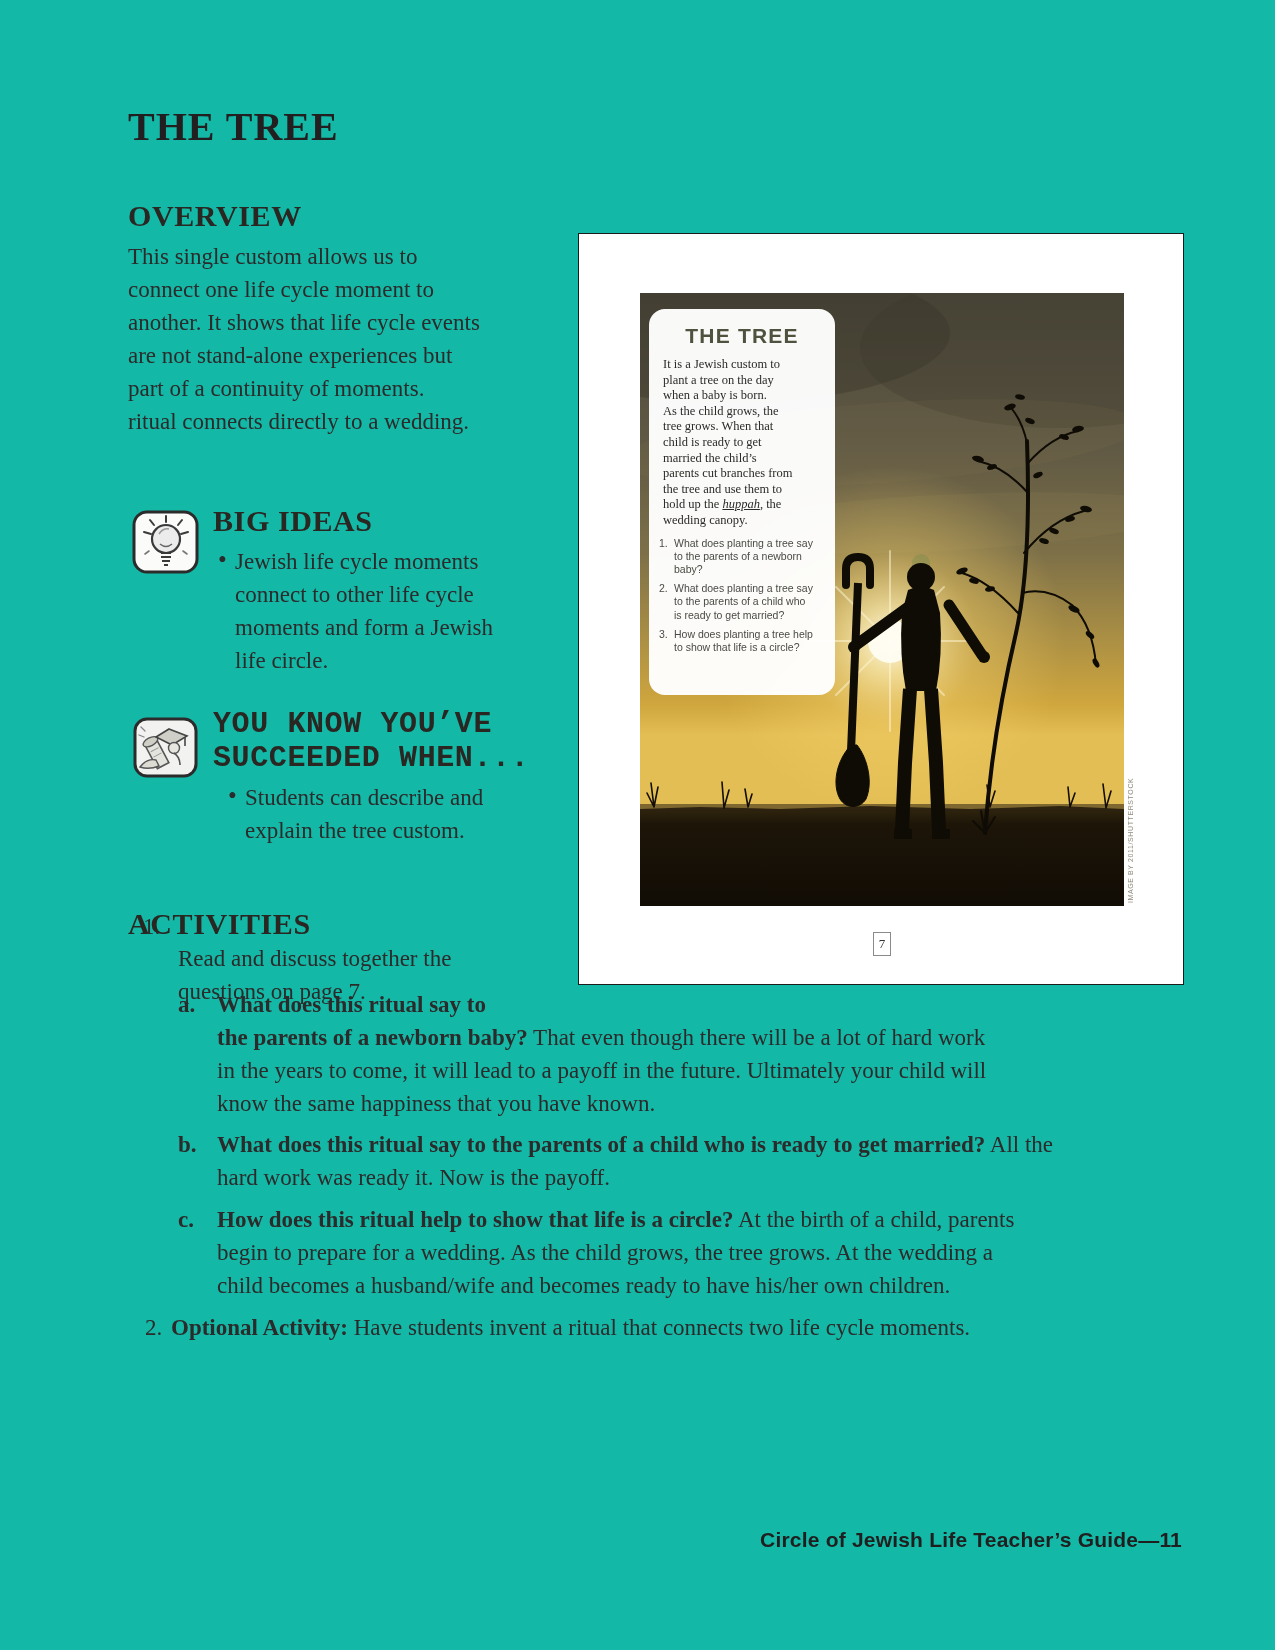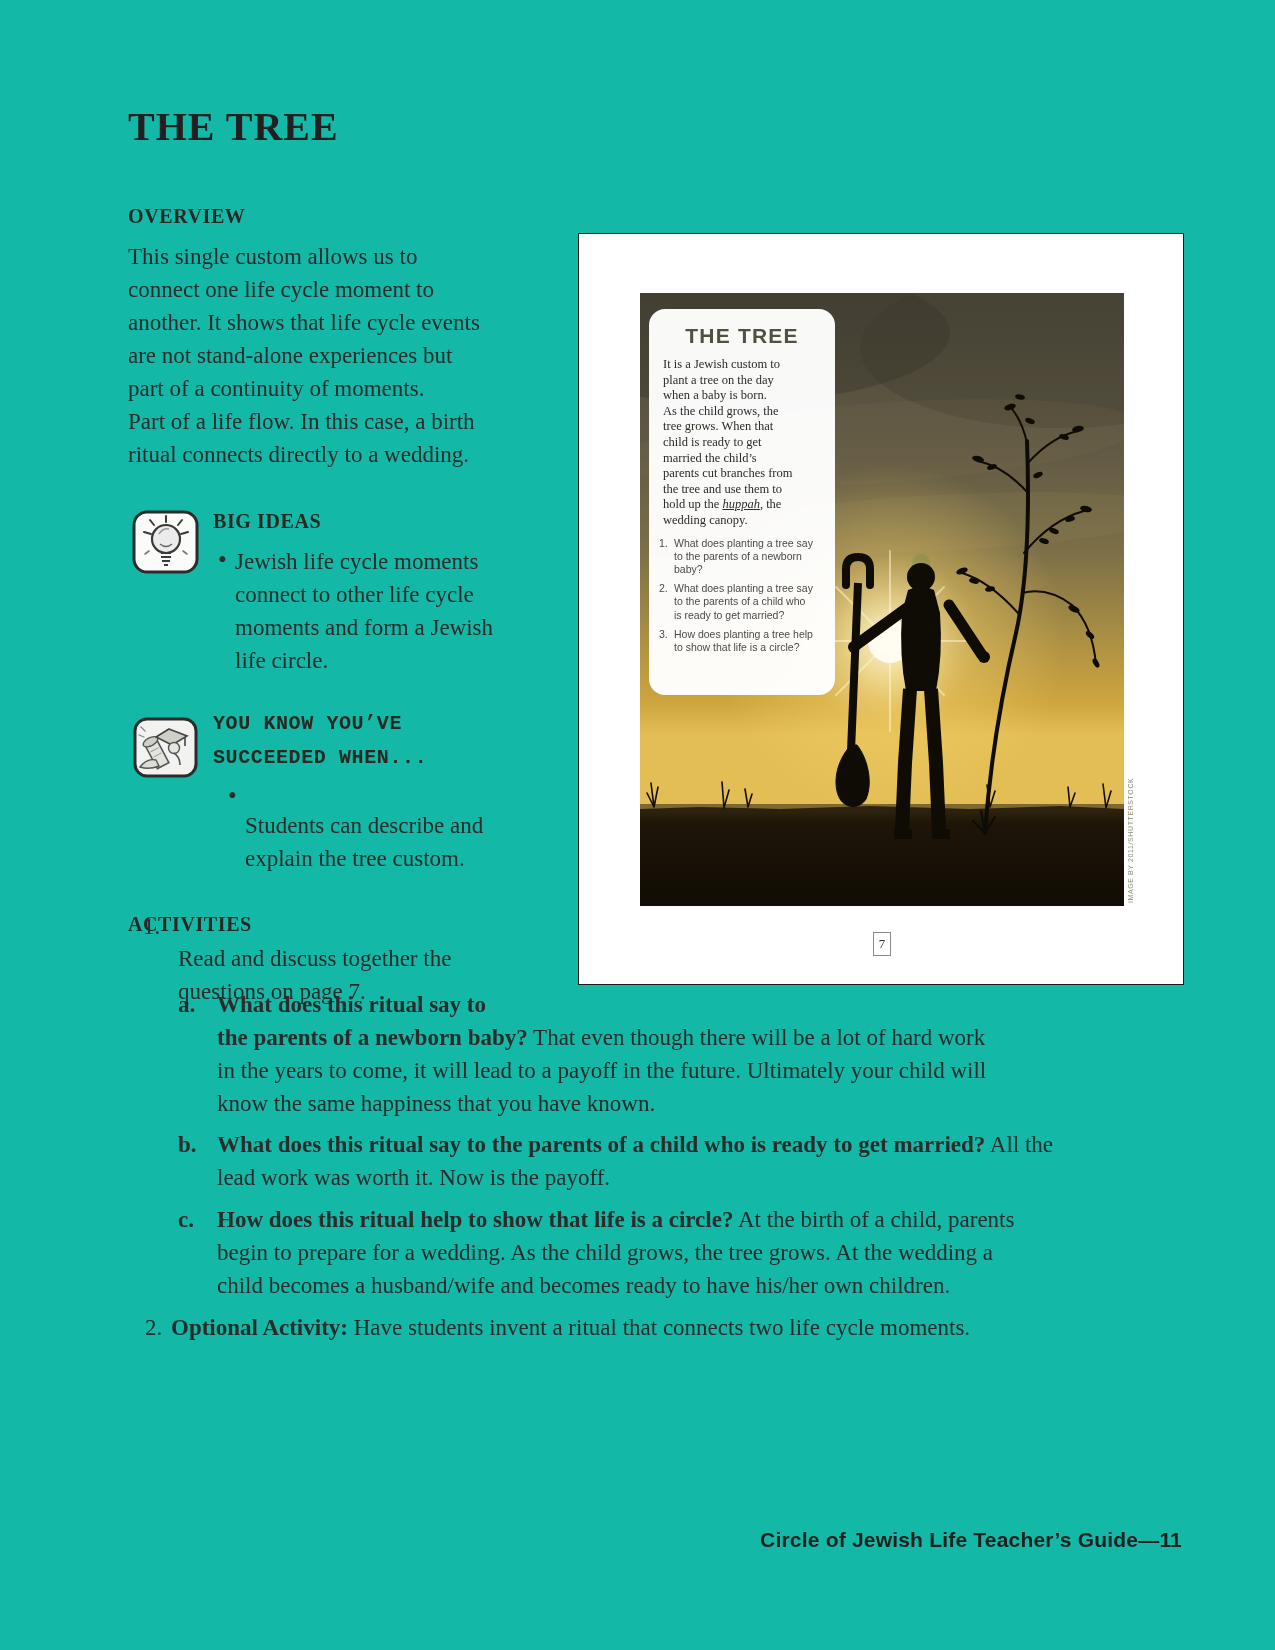--- a/index.html
+++ b/index.html
@@ -3,21 +3,21 @@
 <meta charset="utf-8">
 <style>
   html,body{margin:0;padding:0;background:#ffffff;}
   #page{position:relative;width:1275px;height:1650px;background:#14b8a6;overflow:hidden;
         font-family:"Liberation Serif","DejaVu Serif",serif;color:#262626;}
   .abs{position:absolute;}
   .ln{white-space:nowrap;}
   b{font-weight:bold;}
   em.u{font-style:italic;text-decoration:underline;}
   .page-title{font-size:40px;font-weight:bold;letter-spacing:1px;color:#231f20;}
-  .heading{font-size:20px;font-weight:bold;letter-spacing:0.6px;color:#2a2723;line-height:34px;}
+  .heading{font-size:30px;font-weight:bold;letter-spacing:0.6px;color:#2a2723;line-height:34px;}
   .body-text{font-size:23px;line-height:33px;color:#2b2b2b;}
   .list-block{position:absolute;}
   .list-block .num{position:absolute;left:0;top:0;}
   .letter{font-weight:bold;}
   .bullet-block{position:absolute;}
   .bullet-block .bullet{position:absolute;left:0;top:-2px;font-size:25px;}
   
   .fig-box{position:absolute;left:578px;top:233px;width:604px;height:750px;
            border:1.5px solid #1c1c1c;background:#ffffff;}
   .photo{position:absolute;left:61px;top:59px;width:484px;height:613px;}
@@ -48,21 +48,20 @@
 
   <div class="abs page-title" style="left:128px;top:103px;">THE TREE</div>
 
   <div class="abs heading" style="left:128px;top:199px;">OVERVIEW</div>
   <div class="abs body-text" style="left:128px;top:240px;">
       <div class="ln">This single custom allows us to</div>
       <div class="ln">connect one life cycle moment to</div>
       <div class="ln">another. It shows that life cycle events</div>
       <div class="ln">are not stand-alone experiences but</div>
       <div class="ln">part of a continuity of moments.</div>
-      <div class="ln">Part of a life flow. In this case, a birth</div>
       <div class="ln">ritual connects directly to a wedding.</div>
     </div>
 
   <div class="icon" style="left:129px;top:504px;width:74px;height:76px;">
     <svg width="74" height="76" viewBox="0 0 74 76">
       <rect x="5" y="8" width="63" height="60" rx="13" fill="#fbfbfa" stroke="#2b2b2b" stroke-width="3"></rect>
       <g stroke="#3a3a3a" stroke-width="2" stroke-linecap="round">
         <line x1="21" y1="16" x2="25" y2="21"></line>
           <line x1="37" y1="12" x2="37" y2="18"></line>
         <line x1="53" y1="16" x2="49" y2="21"></line>
@@ -114,21 +113,21 @@
           <line x1="8" y1="20" x2="13" y2="22"></line>
       </g>
     </svg>
   </div>
   <div class="abs heading" style="left:213px;top:707px;font-family:Liberation Mono, monospace;">
       <div class="ln">YOU KNOW YOU’VE</div>
       <div class="ln">SUCCEEDED WHEN...</div>
     </div>
   <div class="bullet-block body-text" style="left:228px;top:781px;">
     <span class="bullet">•</span>
-    <div style="margin-left:17px;margin-top:28px;">
+    <div style="margin-left:17px;">
         <div class="ln">Students can describe and</div>
         <div class="ln">explain the tree custom.</div>
       </div>
   </div>
 
   <div class="abs heading" style="left:128px;top:867px;margin-top:40px;">ACTIVITIES</div>
 
   <div class="list-block body-text" style="left:143px;top:910px;">
     <span class="num">1.</span>
     <div style="margin-left:35px;margin-top:32px;">
@@ -144,21 +143,21 @@
         <div class="ln"><b>the parents of a newborn baby?</b> That even though there will be a lot of hard work</div>
         <div class="ln">in the years to come, it will lead to a payoff in the future. Ultimately your child will</div>
         <div class="ln">know the same happiness that you have known.</div>
       </div>
   </div>
 
   <div class="list-block body-text" style="left:178px;top:1128px;">
     <span class="num letter">b.</span>
     <div style="margin-left:39px;">
         <div class="ln"><b>What does this ritual say to the parents of a child who is ready to get married?</b> All the</div>
-        <div class="ln">lead work was worth it. Now is the payoff.</div>
+        <div class="ln">hard work was ready it. Now is the payoff.</div>
       </div>
   </div>
 
   <div class="list-block body-text" style="left:178px;top:1203px;">
     <span class="num letter">c.</span>
     <div style="margin-left:39px;">
         <div class="ln"><b>How does this ritual help to show that life is a circle?</b> At the birth of a child, parents</div>
         <div class="ln">begin to prepare for a wedding. As the child grows, the tree grows. At the wedding a</div>
         <div class="ln">child becomes a husband/wife and becomes ready to have his/her own children.</div>
       </div>

